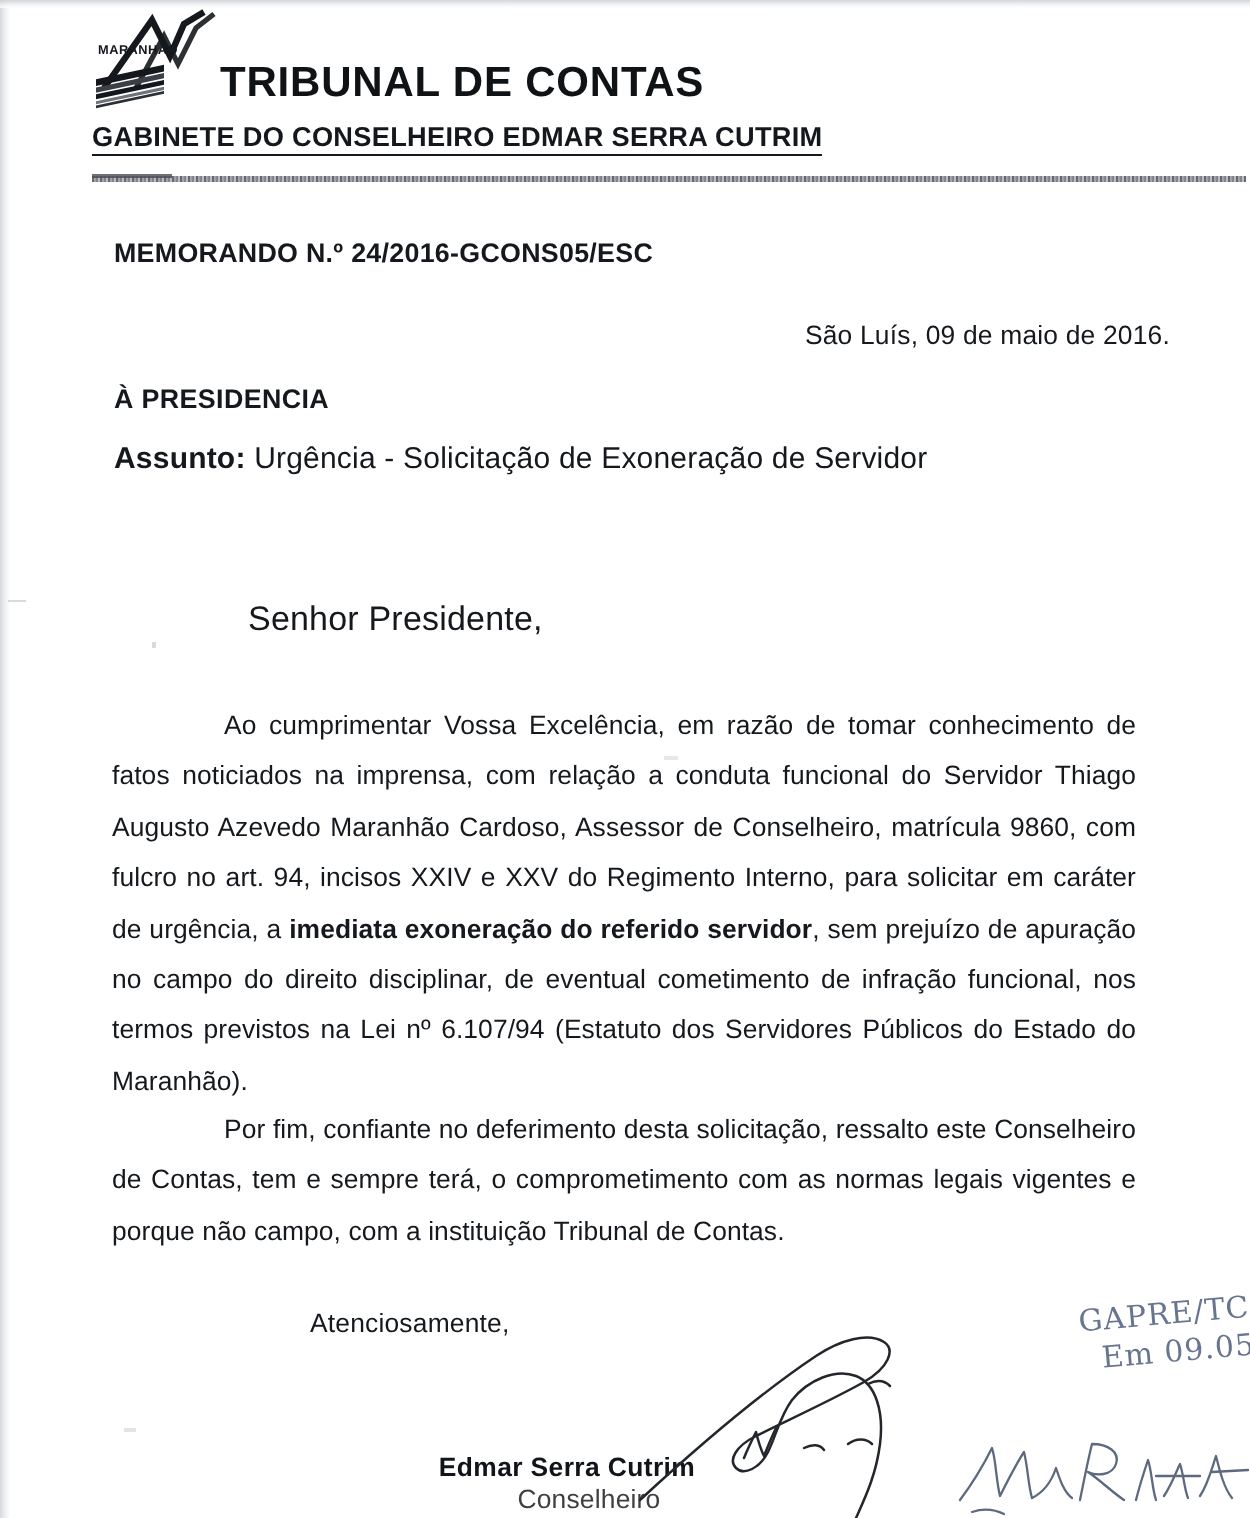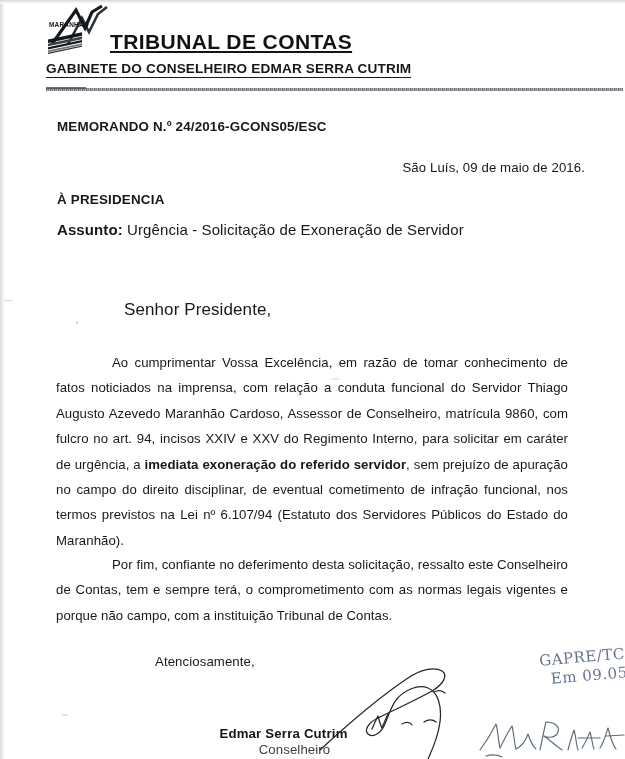--- a/index.html
+++ b/index.html
@@ -44,21 +44,20 @@
     background: #b9bcc0;
     opacity: .55;
   }
 
   
   #letterhead {
     position: absolute;
     left: 46px;
     top: 4px;
     width: 540px;
-    text-decoration: underline;
   }
   .lh-row {
     display: flex;
     align-items: flex-end;
     height: 52px;
   }
   .emblem {
     position: relative;
     width: 62px;
     height: 52px;

